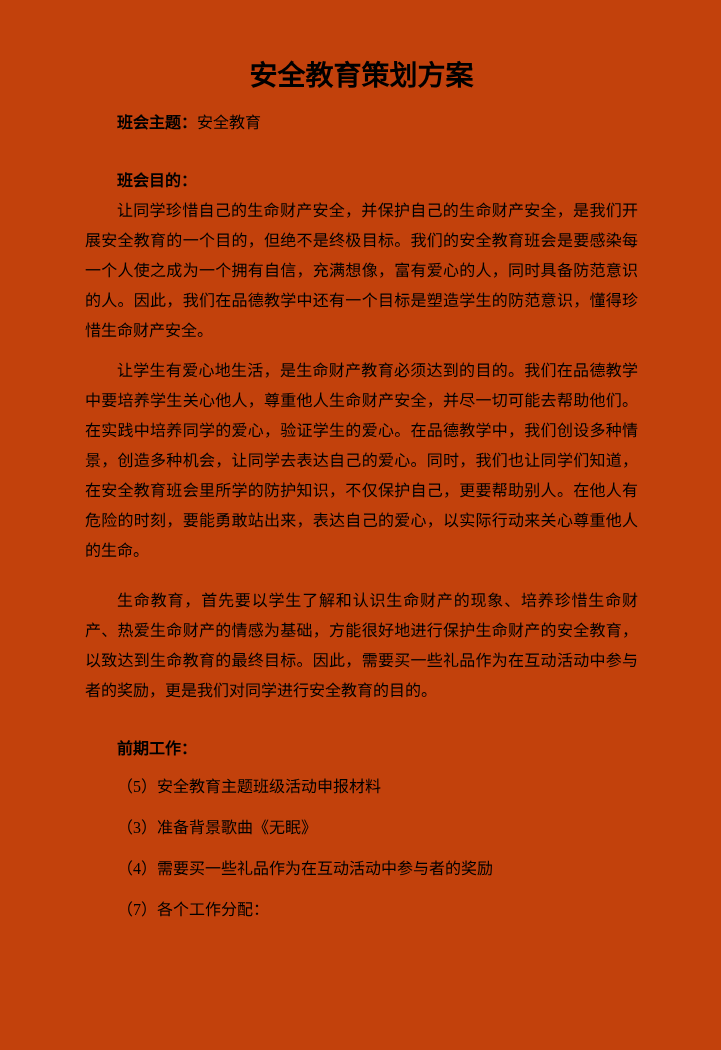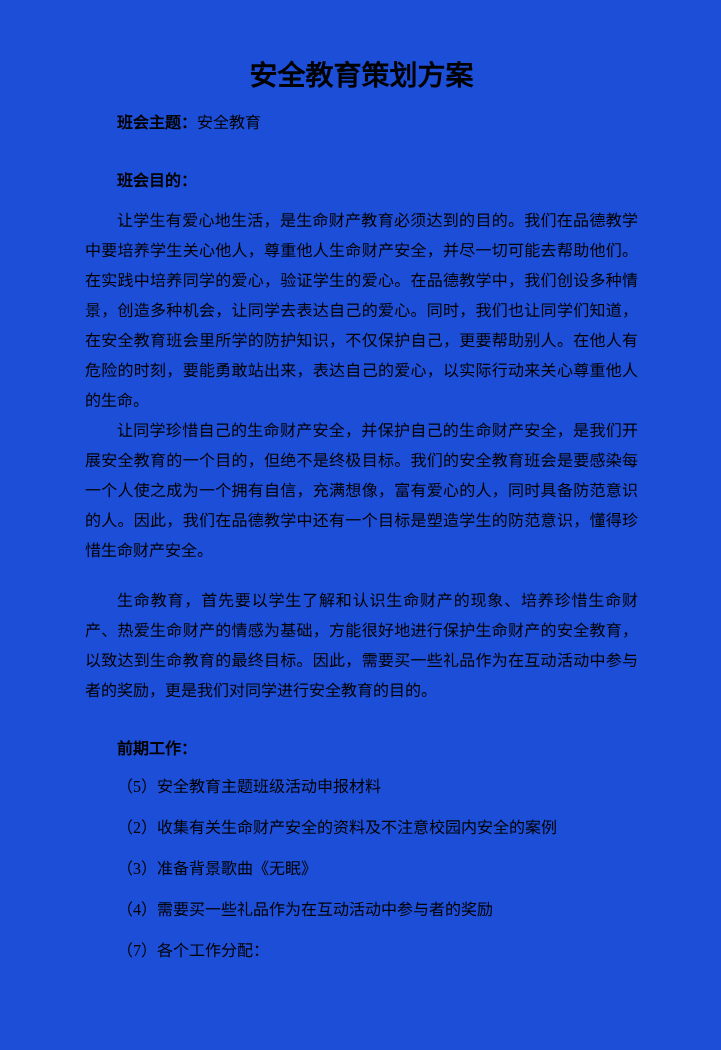--- a/index.html
+++ b/index.html
@@ -12,21 +12,21 @@
     height: 1050px;
     color: #000000;
     font-family: "Liberation Serif", "DejaVu Serif", serif;
   }
   .page {
     box-sizing: border-box;
     width: 721px;
     height: 1050px;
     padding: 56px 83px 40px 85px;
     overflow: hidden;
-    background: #1d4ed8;
+    background: #c2410c;
   }
   .doc-title {
     margin: 0;
     font-size: 28px;
     font-weight: bold;
     line-height: 40px;
     text-align: center;
     letter-spacing: 0px;
   }
   .meta-line {
@@ -74,29 +74,28 @@
 <div class="page">
 
   <h1 class="doc-title">安全教育策划方案</h1>
 
   <p class="meta-line">
     <span class="meta-label">班会主题：</span><span class="meta-value">安全教育</span>
   </p>
 
   <h2 class="section-heading">班会目的：</h2>
 
+  <p class="body-para p1">让同学珍惜自己的生命财产安全，并保护自己的生命财产安全，是我们开展安全教育的一个目的，但绝不是终极目标。我们的安全教育班会是要感染每一个人使之成为一个拥有自信，充满想像，富有爱心的人，同时具备防范意识的人。因此，我们在品德教学中还有一个目标是塑造学生的防范意识，懂得珍惜生命财产安全。</p>
+
   <p class="body-para p2">让学生有爱心地生活，是生命财产教育必须达到的目的。我们在品德教学中要培养学生关心他人，尊重他人生命财产安全，并尽一切可能去帮助他们。在实践中培养同学的爱心，验证学生的爱心。在品德教学中，我们创设多种情景，创造多种机会，让同学去表达自己的爱心。同时，我们也让同学们知道，在安全教育班会里所学的防护知识，不仅保护自己，更要帮助别人。在他人有危险的时刻，要能勇敢站出来，表达自己的爱心，以实际行动来关心尊重他人的生命。</p>
-
-  <p class="body-para p1">让同学珍惜自己的生命财产安全，并保护自己的生命财产安全，是我们开展安全教育的一个目的，但绝不是终极目标。我们的安全教育班会是要感染每一个人使之成为一个拥有自信，充满想像，富有爱心的人，同时具备防范意识的人。因此，我们在品德教学中还有一个目标是塑造学生的防范意识，懂得珍惜生命财产安全。</p>
 
   <p class="body-para p3">生命教育，首先要以学生了解和认识生命财产的现象、培养珍惜生命财产、热爱生命财产的情感为基础，方能很好地进行保护生命财产的安全教育，以致达到生命教育的最终目标。因此，需要买一些礼品作为在互动活动中参与者的奖励，更是我们对同学进行安全教育的目的。</p>
 
   <h2 class="section-heading prework">前期工作：</h2>
 
   <ul class="work-list">
     <li class="work-item first">（5）安全教育主题班级活动申报材料</li>
-    <li class="work-item">（2）收集有关生命财产安全的资料及不注意校园内安全的案例</li>
     <li class="work-item">（3）准备背景歌曲《无眠》</li>
     <li class="work-item">（4）需要买一些礼品作为在互动活动中参与者的奖励</li>
     <li class="work-item">（7）各个工作分配：</li>
   </ul>
 
 </div>
 
 </body></html>

